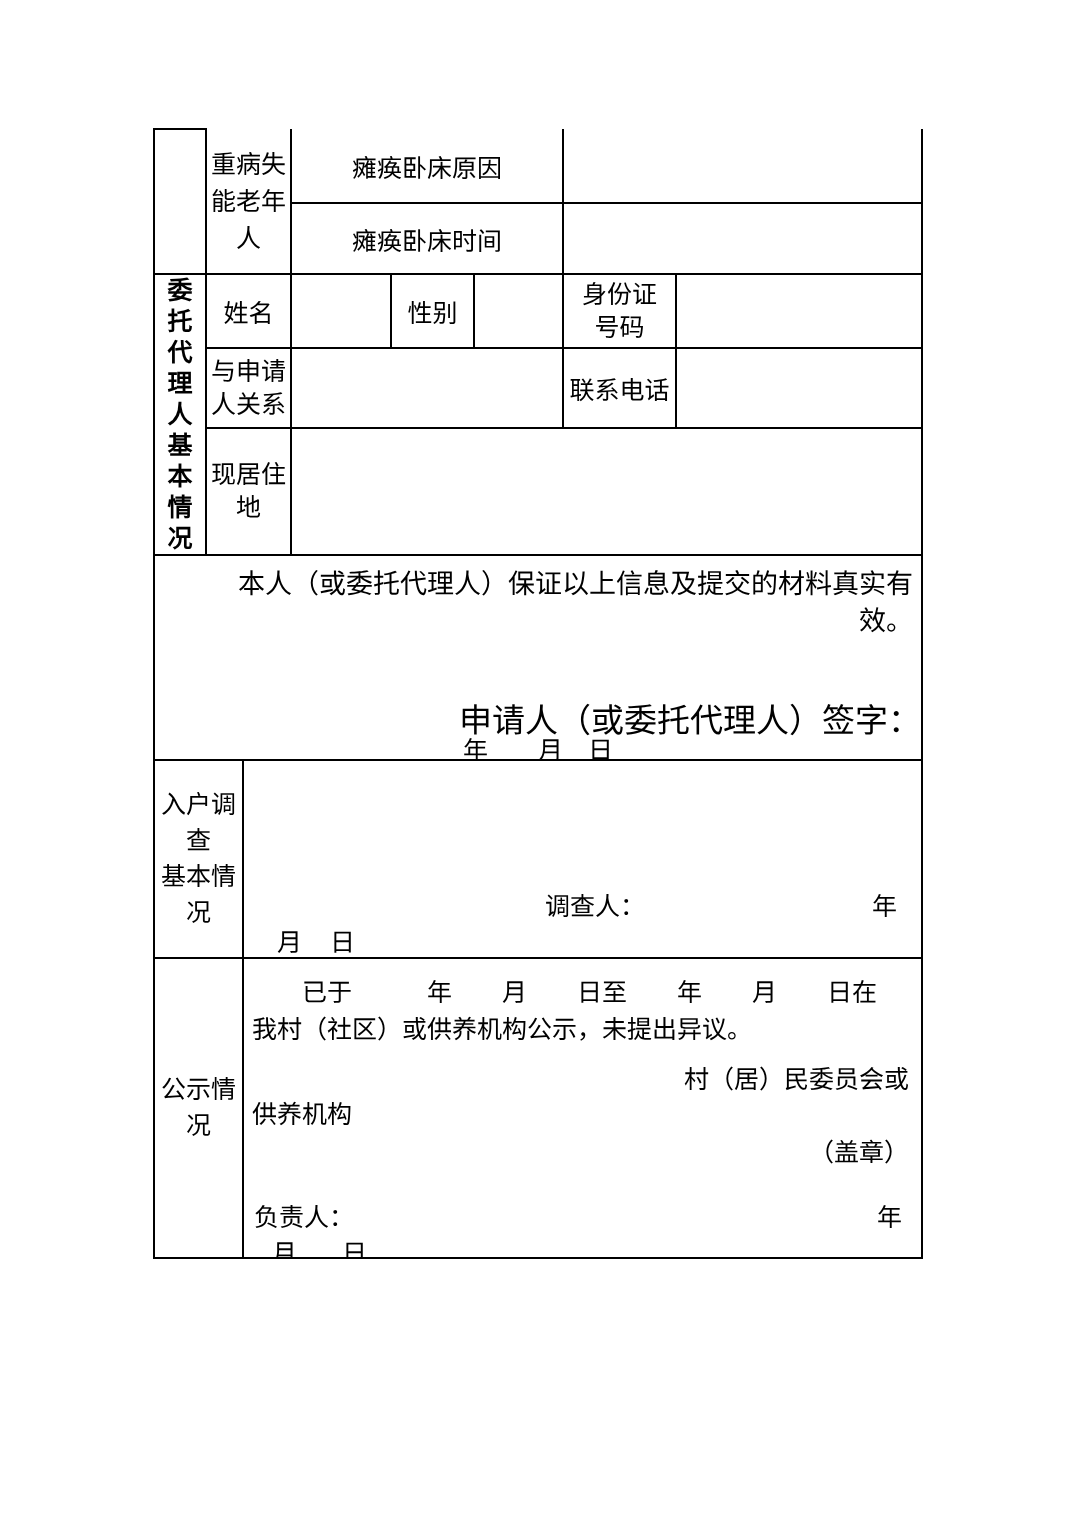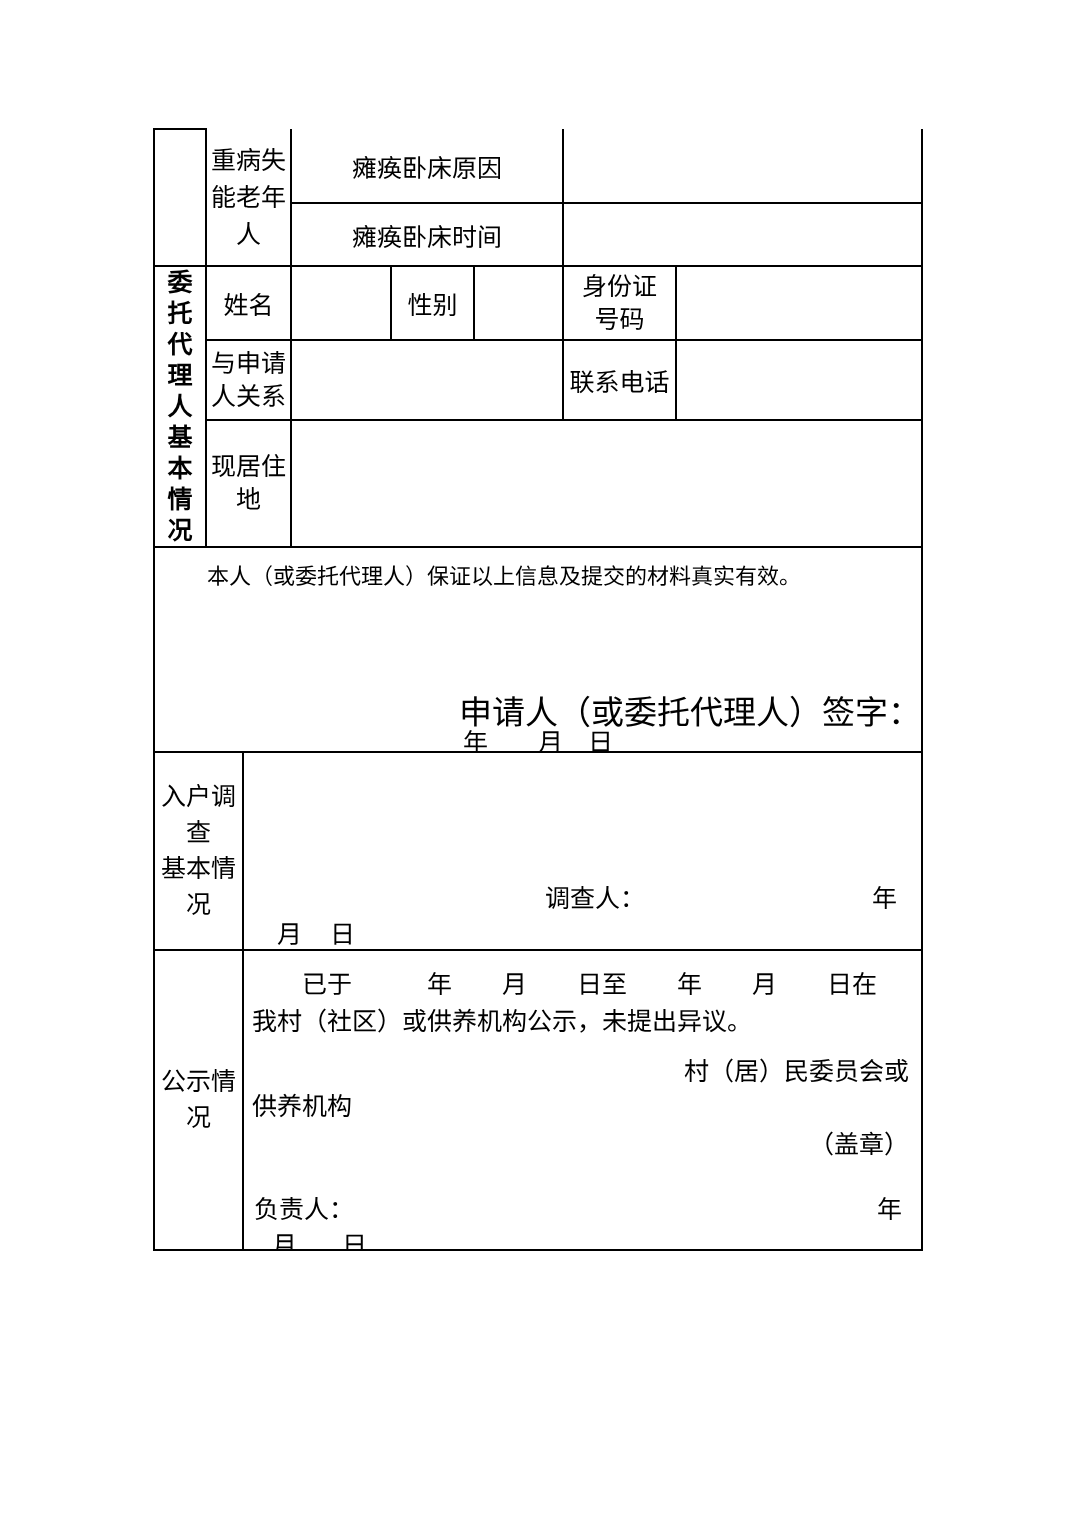--- a/index.html
+++ b/index.html
@@ -33,23 +33,23 @@
   .vside{font-weight:bold;line-height:31px;}
   .vside4{font-weight:normal;line-height:36px;}
   td.content{
     position:relative;
     text-align:left;
     vertical-align:top;
   }
   .decl-statement{
     margin:10px 8px 0 8px;
     text-indent:2em;
-    font-size:22px;
+    font-size:27px;
     line-height:37px;
-    text-align:left;
+    text-align:right;
   }
   .decl-sign{
     position:absolute;top:138px;left:0;width:100%;
     text-align:right;font-size:33px;white-space:pre;
   }
   .decl-date{
     position:absolute;top:174px;left:0;width:100%;
     text-align:center;font-size:25px;white-space:pre;
   }
   .ap{position:absolute;font-size:25px;white-space:pre;line-height:27px;}
@@ -78,21 +78,21 @@
 能老年
 人</span>
       </td>
       <td class="cell notop" colspan="3">
         <span>瘫痪卧床原因</span>
       </td>
       <td class="cell notop" colspan="2">
         <span></span>
       </td>
     </tr>
-    <tr style="height:63px">
+    <tr style="height:71px">
       <td class="cell" colspan="3">
         <span>瘫痪卧床时间</span>
       </td>
       <td class="cell" colspan="2">
         <span></span>
       </td>
     </tr>
 
     <tr style="height:69px">
       <td class="cell vside" rowspan="3">

